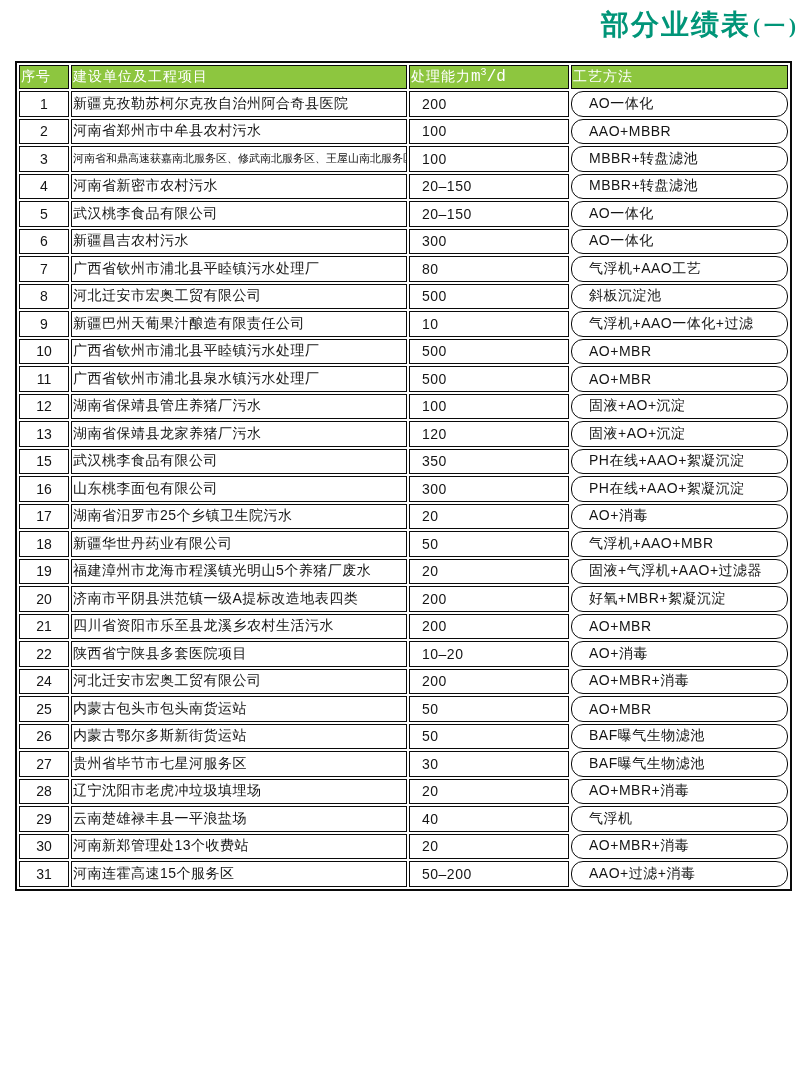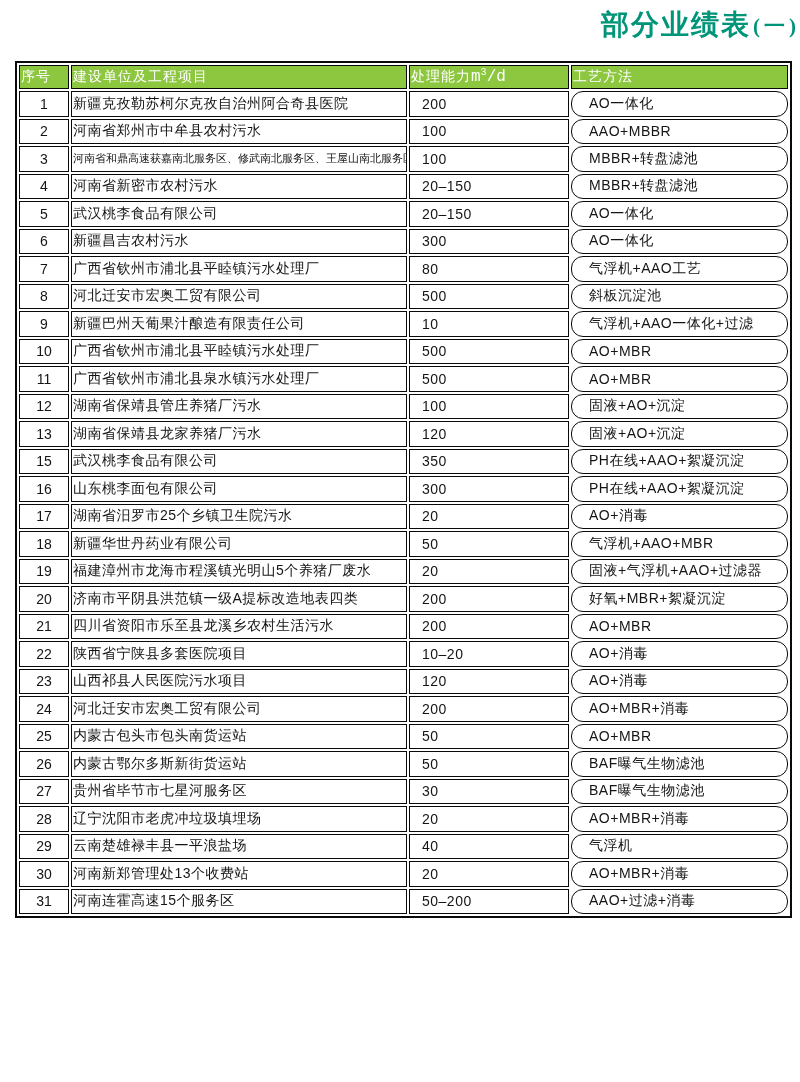--- a/index.html
+++ b/index.html
@@ -216,26 +216,20 @@
         <td class="capacity">200</td>
         <td class="process">AO+MBR</td>
       </tr>
       <tr>
         <td class="seq">22</td>
         <td class="project">陕西省宁陕县多套医院项目</td>
         <td class="capacity">10–20</td>
         <td class="process">AO+消毒</td>
       </tr>
       <tr>
-        <td class="seq">23</td>
-        <td class="project">山西祁县人民医院污水项目</td>
-        <td class="capacity">120</td>
-        <td class="process">AO+消毒</td>
-      </tr>
-      <tr>
         <td class="seq">24</td>
         <td class="project">河北迁安市宏奥工贸有限公司</td>
         <td class="capacity">200</td>
         <td class="process">AO+MBR+消毒</td>
       </tr>
       <tr>
         <td class="seq">25</td>
         <td class="project">内蒙古包头市包头南货运站</td>
         <td class="capacity">50</td>
         <td class="process">AO+MBR</td>

